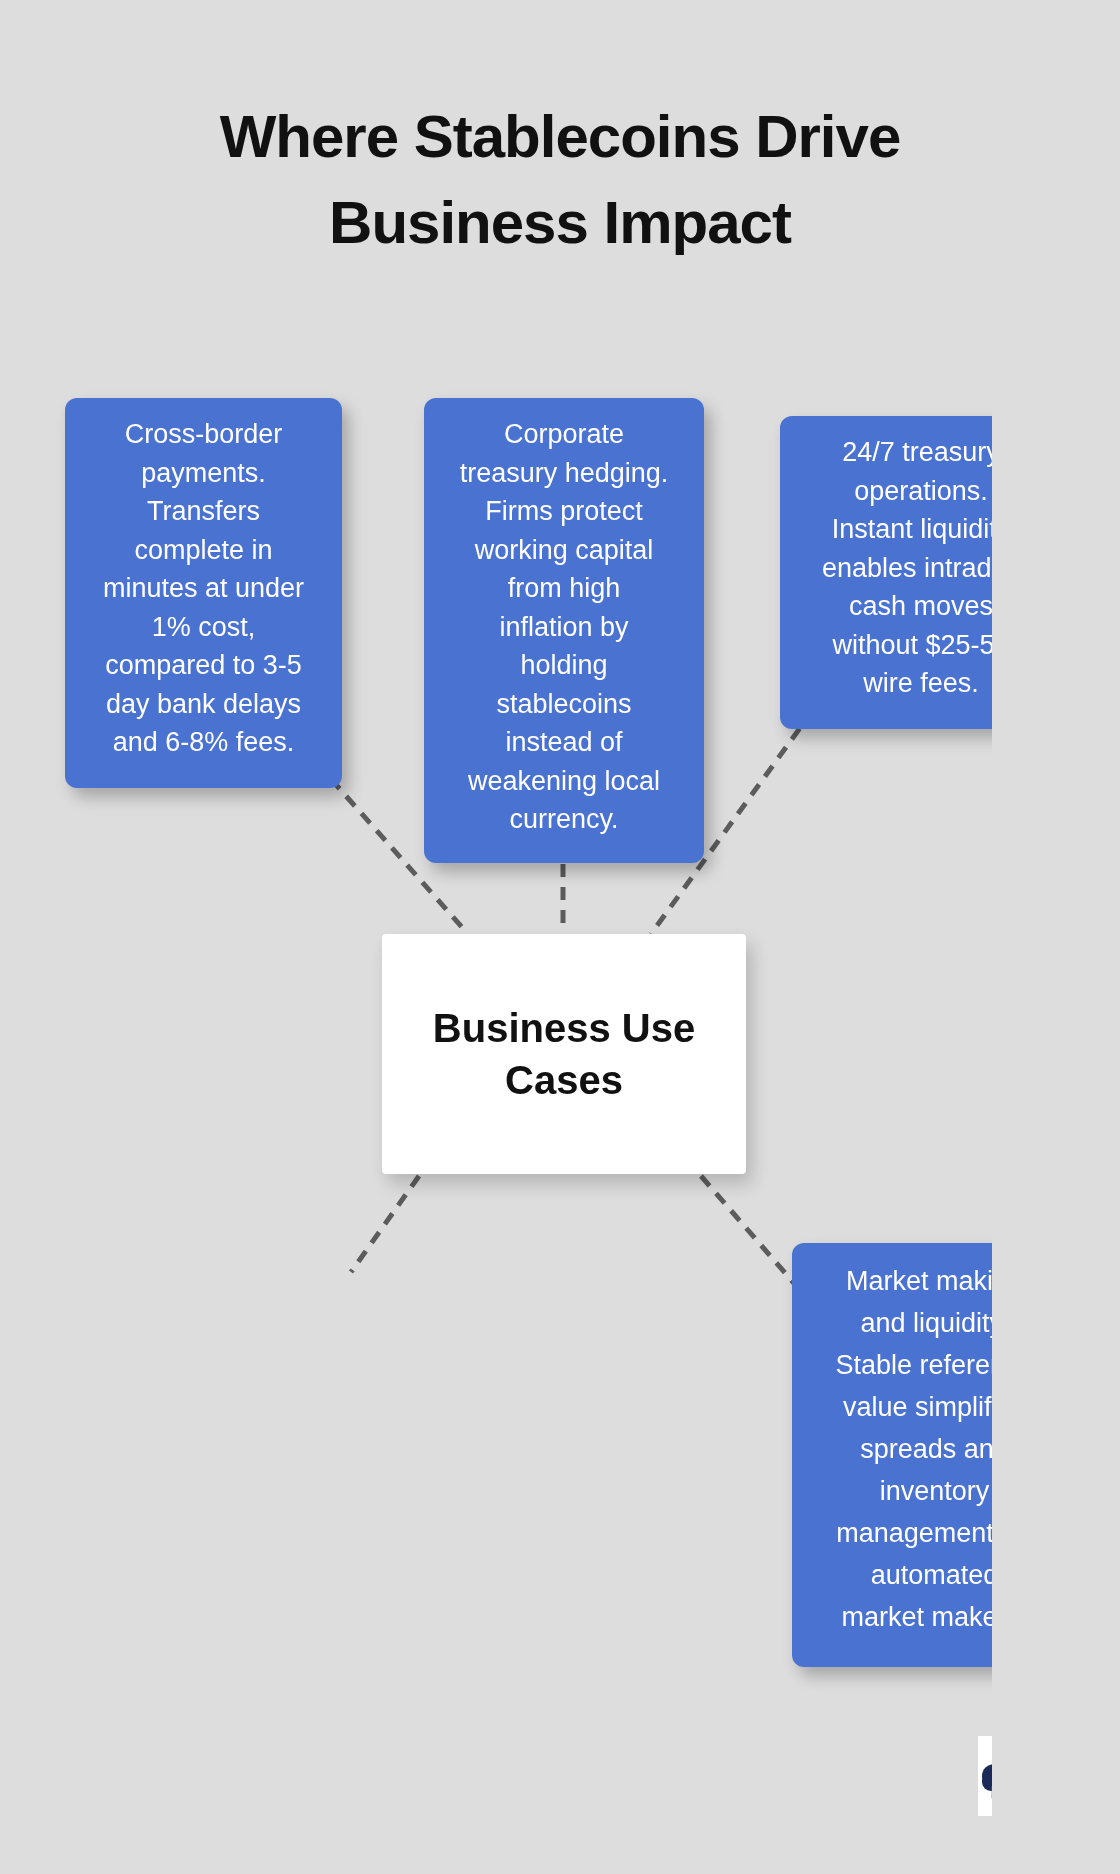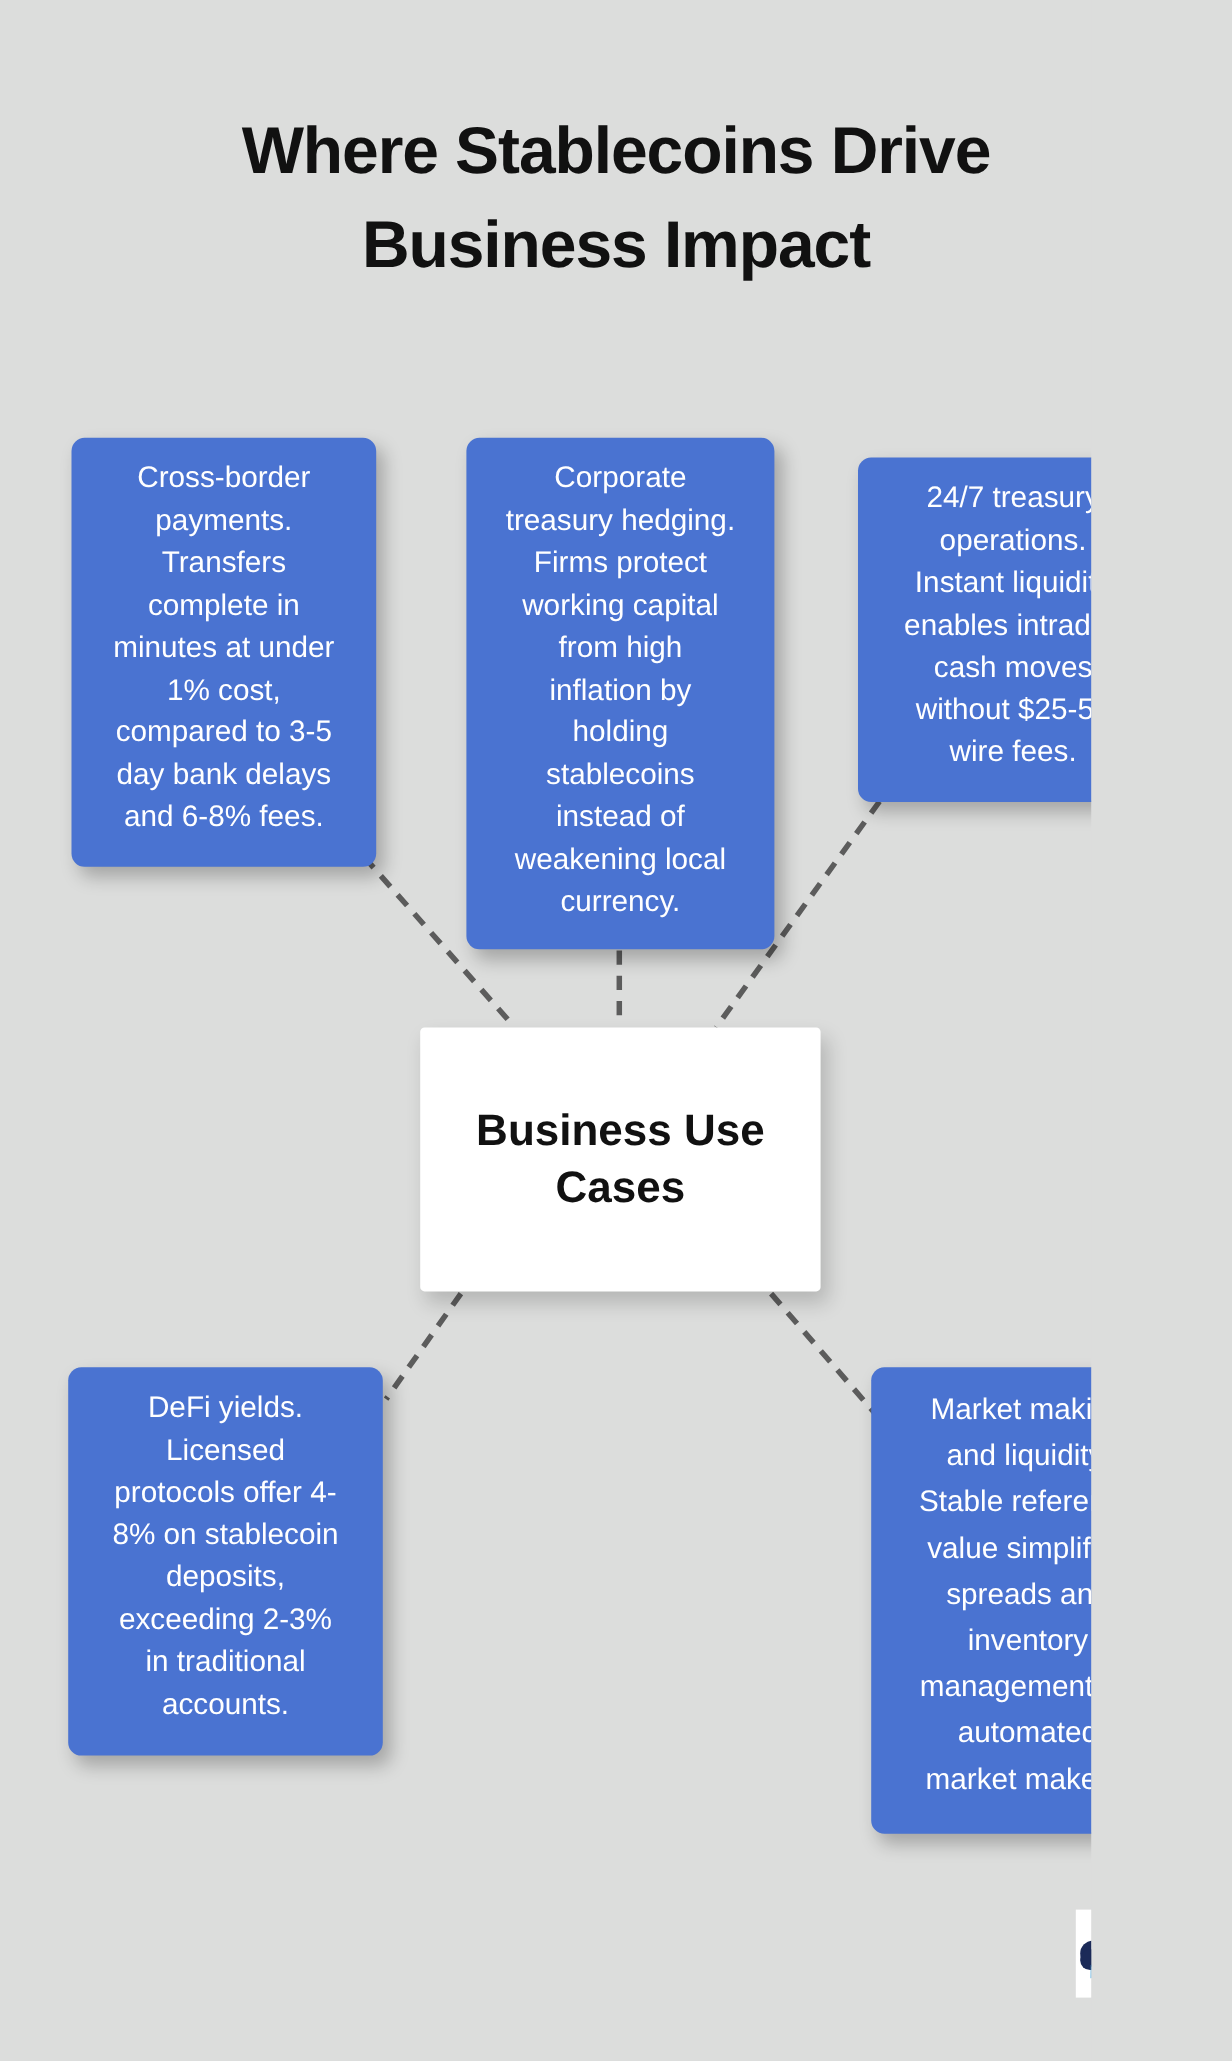--- a/index.html
+++ b/index.html
@@ -89,28 +89,20 @@
 currency.</div>
 
   <div class="node" style="left:780px;top:416px;width:282px;height:313px;">24/7 treasury
 operations.
 Instant liquidity
 enables intraday
 cash moves
 without $25-50
 wire fees.</div>
 
-  <div class="node" style="left:62px;top:1243px;width:286px;height:353px;">DeFi yields.
-Licensed
-protocols offer 4-
-8% on stablecoin
-deposits,
-exceeding 2-3%
-in traditional
-accounts.</div>
 
   <div class="node" style="left:792px;top:1243px;width:281px;height:424px;line-height:42px;padding-left:28px;">Market making
 and liquidity.
 Stable reference
 value simplifies
 spreads and
 inventory
 management for
 automated
 market makers.</div>

